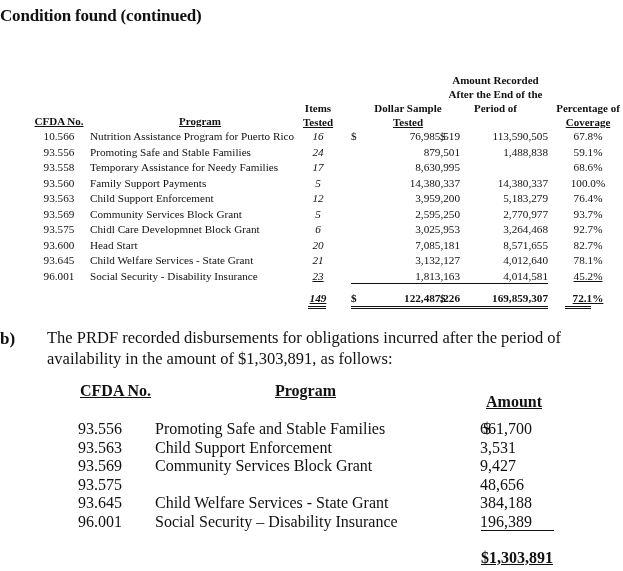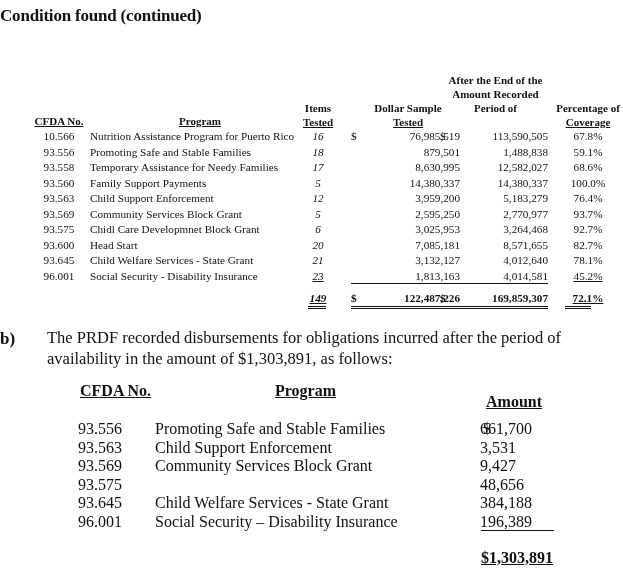--- a/index.html
+++ b/index.html
@@ -55,53 +55,52 @@
   </div>
   <div class="hdr" style="left:300px; top:101px; width:36px;">
     <div>Items</div>
     <div class="ul">Tested</div>
   </div>
   <div class="hdr" style="left:358px; top:101px; width:100px;">
     <div>Dollar Sample</div>
     <div class="ul">Tested</div>
   </div>
   <div class="hdr" style="left:433px; top:73px; width:125px;">
+    <div>Amount Recorded</div>
     <div>After the End of the</div>
-    <div>Amount Recorded</div>
     <div>Period of</div>
   </div>
   <div class="hdr" style="left:548px; top:101px; width:80px;">
     <div>Percentage of</div>
     <div class="ul">Coverage</div>
   </div>
 
   <div class="row" style="top:128px;">
     <span class="c cfda">10.566</span>
     <span class="c prog">Nutrition Assistance Program for Puerto Rico</span>
     <span class="c items">16</span>
     <span class="c d1">$</span>
     <span class="c v1">76,985,519</span>
     <span class="c d2">$</span>
     <span class="c v2">113,590,505</span>
     <span class="c pct">67.8%</span>
   </div>
   <div class="row" style="top:143.5px;">
     <span class="c cfda">93.556</span>
     <span class="c prog">Promoting Safe and Stable Families</span>
-    <span class="c items">18</span>
+    <span class="c items">24</span>
     <span class="c v1">879,501</span>
     <span class="c v2">1,488,838</span>
     <span class="c pct">59.1%</span>
   </div>
   <div class="row" style="top:159px;">
     <span class="c cfda">93.558</span>
     <span class="c prog">Temporary Assistance for Needy Families</span>
     <span class="c items">17</span>
     <span class="c v1">8,630,995</span>
-    <span class="c v2">12,582,027</span>
     <span class="c pct">68.6%</span>
   </div>
   <div class="row" style="top:174.5px;">
     <span class="c cfda">93.560</span>
     <span class="c prog">Family Support Payments</span>
     <span class="c items">5</span>
     <span class="c v1">14,380,337</span>
     <span class="c v2">14,380,337</span>
     <span class="c pct">100.0%</span>
   </div>

